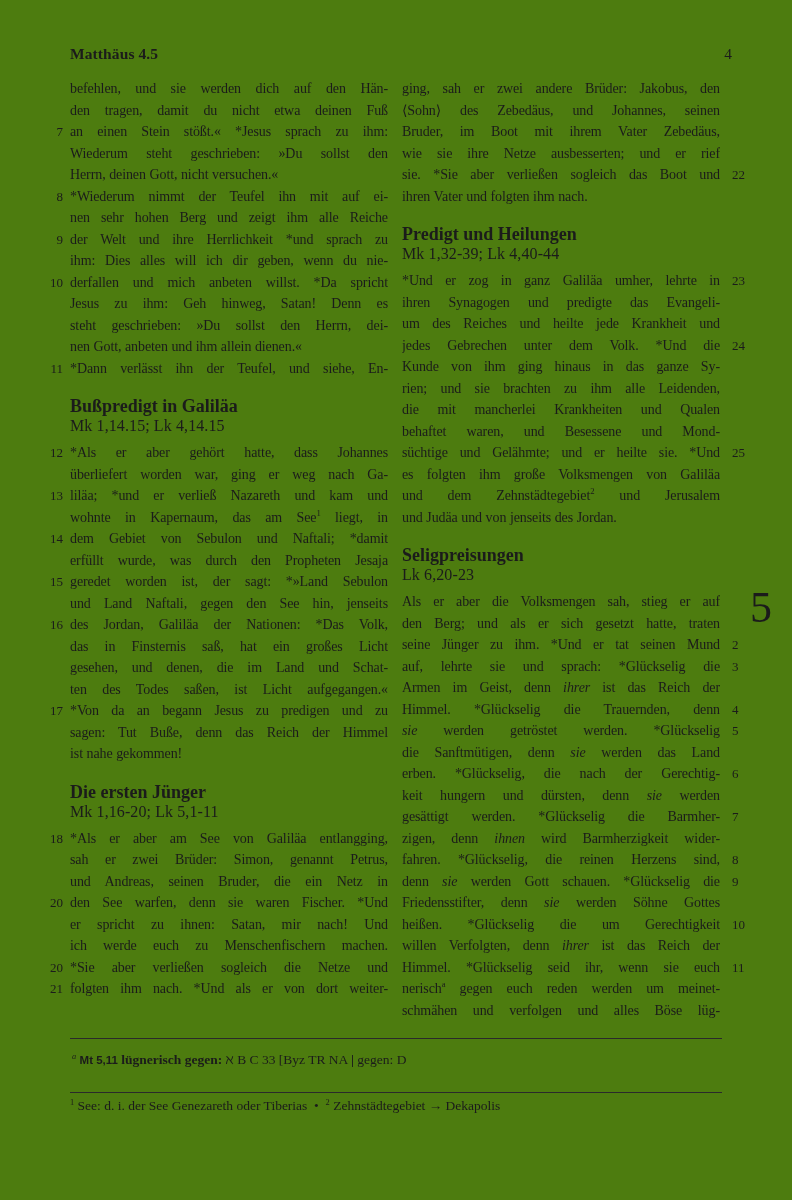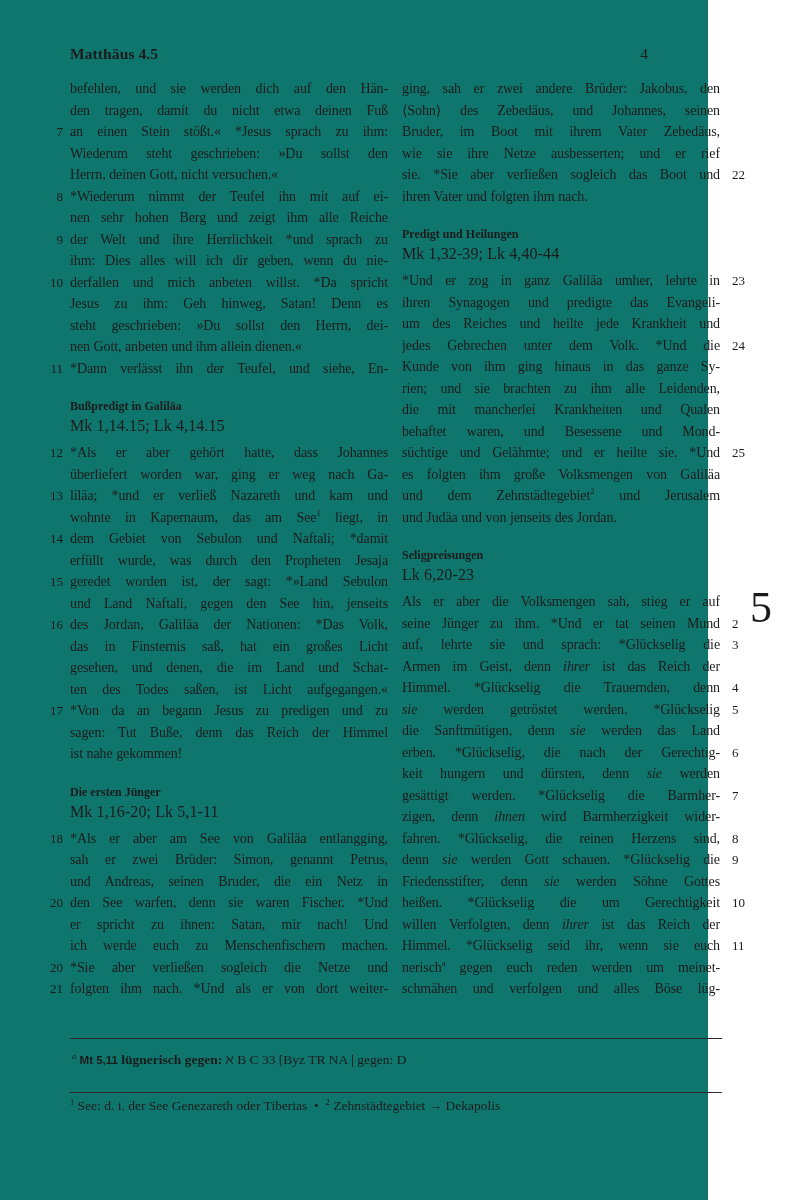--- a/index.html
+++ b/index.html
@@ -3,21 +3,21 @@
 <meta charset="utf-8">
 <style>
   html, body {
     margin: 0; padding: 0;
     width: 792px; height: 1200px;
     background: #ffffff;
     font-family: "Liberation Serif", "DejaVu Serif", serif;
     color: #1b1b1b;
     overflow: hidden;
   }
-  .page { position: relative; width: 708px; height: 1200px; background: #0f766e; }
+  .page { position: relative; width: 792px; height: 1200px; background: #4d7c0f; }
 
   
   .running-header { position: absolute; top: 45px; left: 70px; right: 56px; height: 18px; }
   .book-title { position: absolute; left: 0; top: 0; font-weight: bold; font-size: 15.5px; letter-spacing: 0.1px; }
   .page-number { position: absolute; right: 4px; top: 0; font-size: 15.5px; }
 
   
   .col { position: absolute; top: 78px; width: 318px; font-size: 14px; line-height: 21.5px; }
   .col.left  { left: 70px; }
   .col.right { left: 402px; }
@@ -26,21 +26,21 @@
   .txt  { height: 21.5px; overflow: hidden; text-align: justify; text-align-last: left;
           letter-spacing: -0.1px; word-spacing: 0.2px; }
   .txt.j { text-align-last: justify; }
 
   .vnum { position: absolute; top: 0; font-size: 13px; line-height: 21.5px; }
   .col.left  .vnum { left: -33px; width: 26px; text-align: right; }
   .col.right .vnum { right: -38px; width: 32px; text-align: left; padding-left: 6px; box-sizing: border-box; }
 
   .chapnum { position: absolute; right: -52px; top: -5px; font-size: 44px; line-height: 44px; font-weight: 500; }
 
-  .heading { font-weight: bold; font-size: 12px; margin-top: 15px; height: 23px; line-height: 24px; white-space: nowrap; }
+  .heading { font-weight: bold; font-size: 18px; margin-top: 15px; height: 23px; line-height: 24px; white-space: nowrap; }
   .subref  { font-size: 16px; height: 20px; line-height: 17px; margin-bottom: 5px; white-space: nowrap; letter-spacing: 0.1px; }
 
   
   .rule { position: absolute; left: 70px; width: 652px; border-top: 1.2px solid #2a2a2a; }
   .rule1 { top: 1038px; }
   .rule2 { top: 1092px; }
   .apparatus { position: absolute; left: 72px; top: 1050px; width: 650px; font-size: 13.5px; line-height: 20px; }
   .notes     { position: absolute; left: 70px; top: 1096px; width: 650px; font-size: 13.5px; line-height: 20px; }
 
   .refbold { font-family: "Liberation Sans", "DejaVu Sans", sans-serif; font-weight: bold; font-size: 11.5px; }
@@ -266,20 +266,23 @@
         </div>
       </div>
       <div class="heading">Seligpreisungen</div>
       <div class="subref">Lk 6,20-23</div>
       <div class="para">
         <div class="line">
           <div class="txt j">Als er aber die Volksmengen sah, stieg er auf</div>
           <span class="chapnum">5</span>
         </div>
         <div class="line">
+          <div class="txt j">den Berg; und als er sich gesetzt hatte, traten</div>
+        </div>
+        <div class="line">
           <div class="txt j">seine Jünger zu ihm. *Und er tat seinen Mund</div>
           <span class="vnum">2</span>
         </div>
         <div class="line">
           <div class="txt j">auf, lehrte sie und sprach: *Glückselig die</div>
           <span class="vnum">3</span>
         </div>
         <div class="line">
           <div class="txt j">Armen im Geist, denn <i>ihrer</i> ist das Reich der</div>
         </div>

